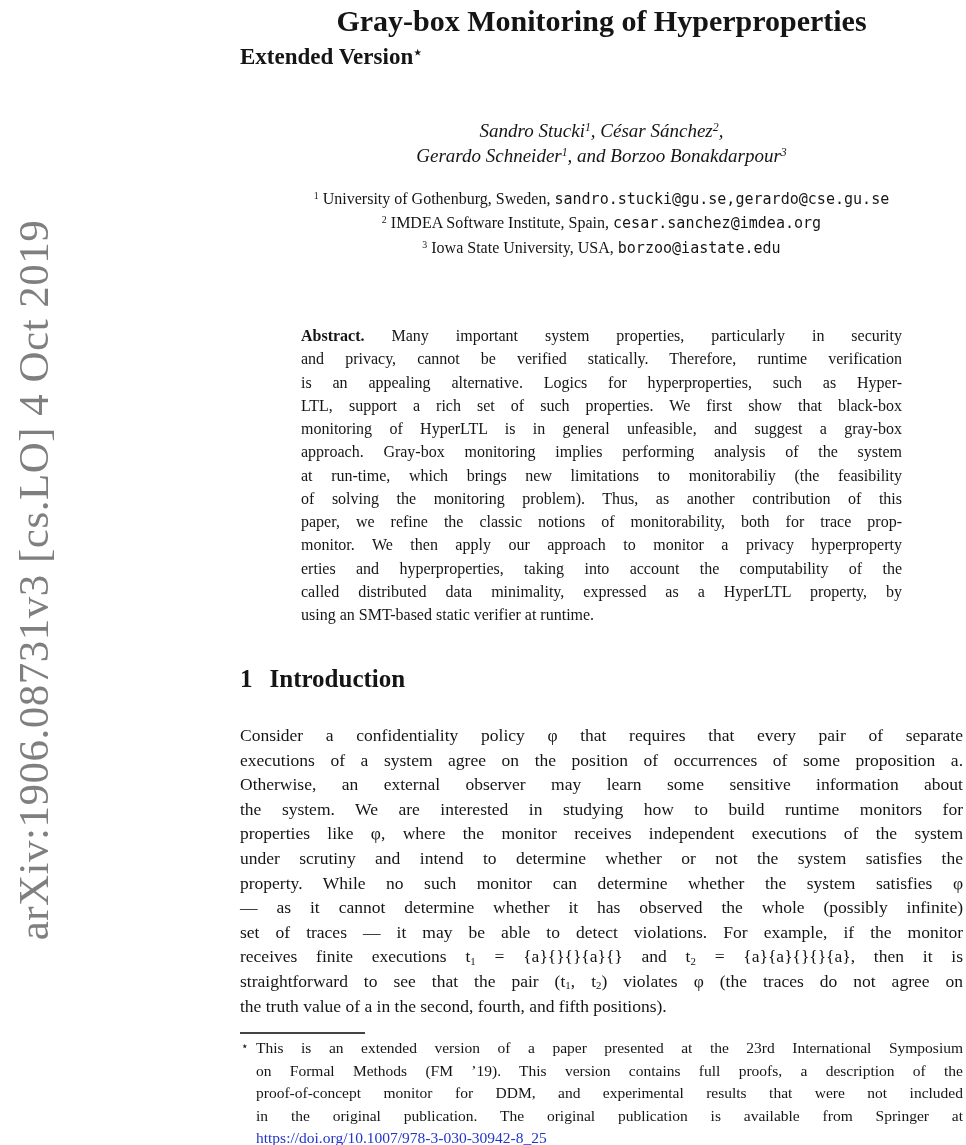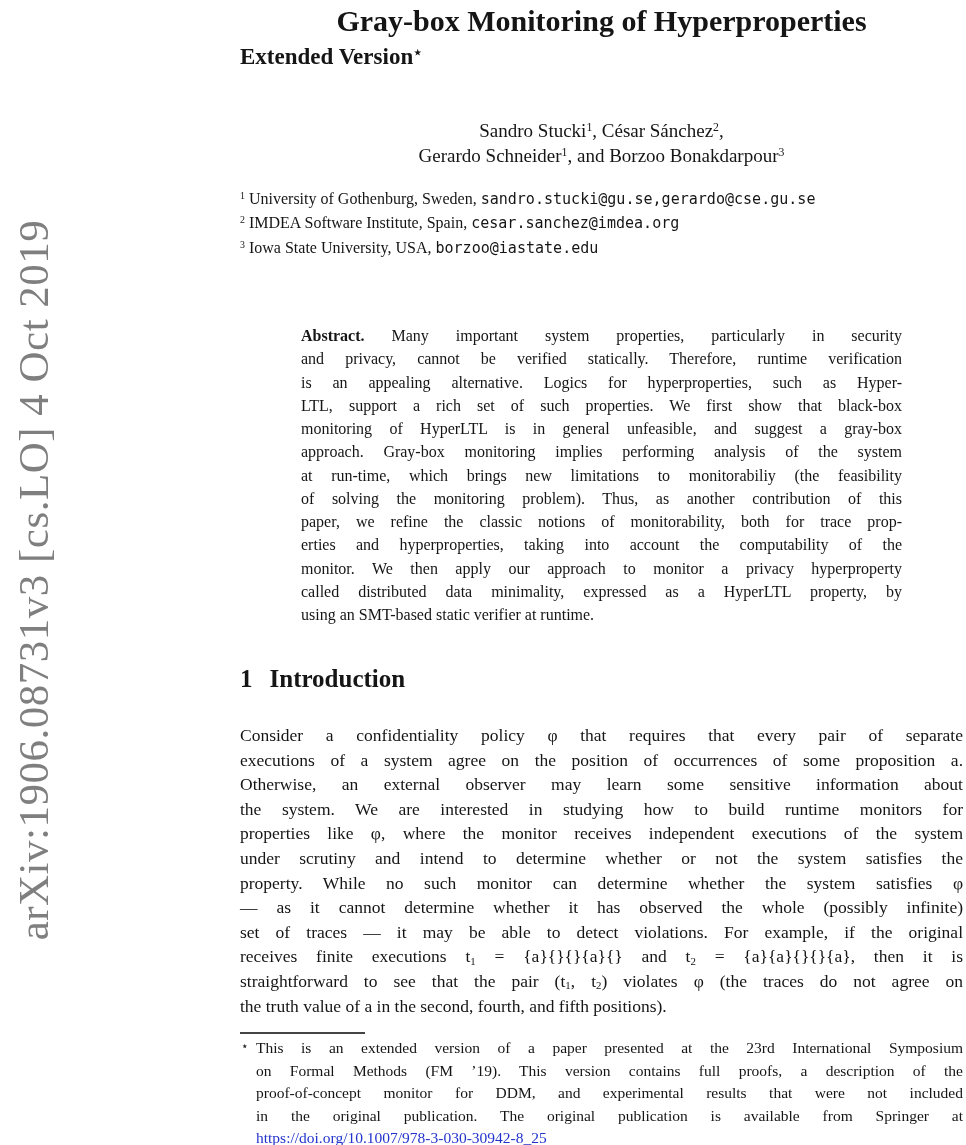--- a/index.html
+++ b/index.html
@@ -29,24 +29,24 @@
   .title{
     position:absolute;top:-6px;left:0;width:723px;
     margin:0;text-align:center;
     font-size:30px;line-height:38px;font-weight:bold;
   }
   .subtitle{
     position:absolute;top:34px;left:0;width:723px;
     margin:0;text-align:left;
     font-size:23px;line-height:30px;font-weight:bold;
   }
-  .authors{position:absolute;top:110px;left:0;width:723px;font-size:19px;line-height:25px;}
+  .authors{position:absolute;top:110px;left:0;width:723px;font-size:19px;line-height:25px;font-style:italic;}
   .authors-line{text-align:center;}
   .affils{position:absolute;top:179px;left:0;width:723px;font-size:16px;line-height:23.3px;}
-  .affil-line{}
+  .affil-line{text-align:center;}
   .abstract{position:absolute;top:316px;left:61px;width:601px;font-size:16px;line-height:23.25px;}
   .section-heading{
     position:absolute;top:657px;left:0;width:723px;margin:0;
     font-size:25px;line-height:28px;font-weight:bold;
   }
   .sec-num{margin-right:17px;}
   .intro{position:absolute;top:715px;left:0;width:723px;font-size:17.5px;line-height:24.6px;}
   .footnote-rule{position:absolute;top:1024px;left:0;width:125px;height:2px;background:var(--rule);}
   .footnote{position:absolute;top:1029px;left:0;width:723px;font-size:15.5px;line-height:22.6px;}
   .fn-star{position:absolute;left:1px;top:-2px;font-size:12px;}
@@ -85,40 +85,40 @@
     <div class="abstract">
         <div class="jline"><span class="seg-b">Abstract.</span><span> Many important system properties, particularly in security</span></div>
         <div class="jline"><span>and privacy, cannot be verified statically. Therefore, runtime verification</span></div>
         <div class="jline"><span>is an appealing alternative. Logics for hyperproperties, such as Hyper-</span></div>
         <div class="jline"><span>LTL, support a rich set of such properties. We first show that </span><span class="seg-i">black-box</span></div>
         <div class="jline"><span>monitoring of HyperLTL is in general unfeasible, and suggest a </span><span class="seg-i">gray-box</span></div>
         <div class="jline"><span>approach. Gray-box monitoring implies performing analysis of the system</span></div>
         <div class="jline"><span>at run-time, which brings new limitations to monitorabiliy (the feasibility</span></div>
         <div class="jline"><span>of solving the monitoring problem). Thus, as another contribution of this</span></div>
         <div class="jline"><span>paper, we refine the classic notions of </span><span class="seg-i">monitorability</span><span>, both for trace prop-</span></div>
+        <div class="jline"><span>monitor. We then apply our approach to monitor a privacy hyperproperty</span></div>
         <div class="jline"><span>erties and hyperproperties, taking into account the computability of the</span></div>
-        <div class="jline"><span>monitor. We then apply our approach to monitor a privacy hyperproperty</span></div>
         <div class="jline"><span>called </span><span class="seg-i">distributed data minimality</span><span>, expressed as a HyperLTL property, by</span></div>
         <div class="jline last"><span>using an SMT-based static verifier at runtime.</span></div>
       </div>
 
     <h3 class="section-heading">
       <span class="sec-num">1</span><span>Introduction</span>
     </h3>
 
     <div class="intro">
         <div class="jline"><span>Consider a </span><span class="seg-i">confidentiality</span><span> policy </span><span class="seg-i">φ</span><span> that requires that every pair of separate</span></div>
         <div class="jline"><span>executions of a system agree on the position of occurrences of some proposition </span><span class="seg-i">a</span><span>.</span></div>
         <div class="jline"><span>Otherwise, an external observer may learn some sensitive information about</span></div>
         <div class="jline"><span>the system. We are interested in studying how to build runtime monitors for</span></div>
         <div class="jline"><span>properties like </span><span class="seg-i">φ</span><span>, where the monitor receives independent executions of the system</span></div>
         <div class="jline"><span>under scrutiny and intend to determine whether or not the system satisfies the</span></div>
         <div class="jline"><span>property. While no such monitor can determine whether the system satisfies </span><span class="seg-i">φ</span></div>
         <div class="jline"><span>— as it cannot determine whether it has observed the whole (possibly infinite)</span></div>
-        <div class="jline"><span>set of traces — it may be able to detect violations. For example, if the original</span></div>
+        <div class="jline"><span>set of traces — it may be able to detect violations. For example, if the monitor</span></div>
         <div class="jline"><span>receives finite executions </span><span class="seg-i">t</span><sub>1</sub><span> = {</span><span class="seg-i">a</span><span>}{}{}{</span><span class="seg-i">a</span><span>}{} and </span><span class="seg-i">t</span><sub>2</sub><span> = {</span><span class="seg-i">a</span><span>}{</span><span class="seg-i">a</span><span>}{}{}{</span><span class="seg-i">a</span><span>}, then it is</span></div>
         <div class="jline"><span>straightforward to see that the pair (</span><span class="seg-i">t</span><sub>1</sub><span>, </span><span class="seg-i">t</span><sub>2</sub><span>) violates </span><span class="seg-i">φ</span><span> (the traces do not agree on</span></div>
         <div class="jline last"><span>the truth value of </span><span class="seg-i">a</span><span> in the second, fourth, and fifth positions).</span></div>
       </div>
 
     <div class="footnote-rule"></div>
     <div class="footnote">
       <span class="fn-star">⋆</span>
       <div class="fn-text">
           <div class="jline"><span>This is an extended version of a paper presented at the 23rd International Symposium</span></div>

